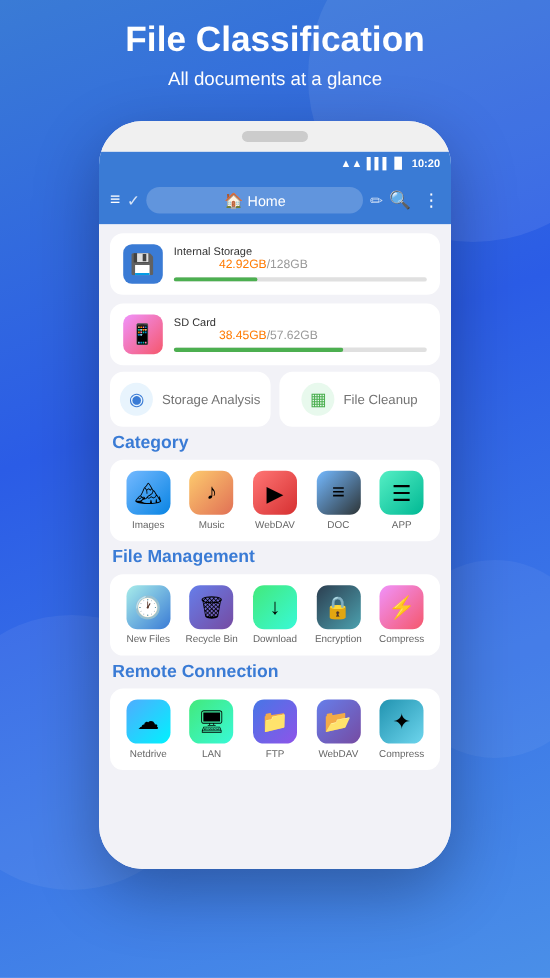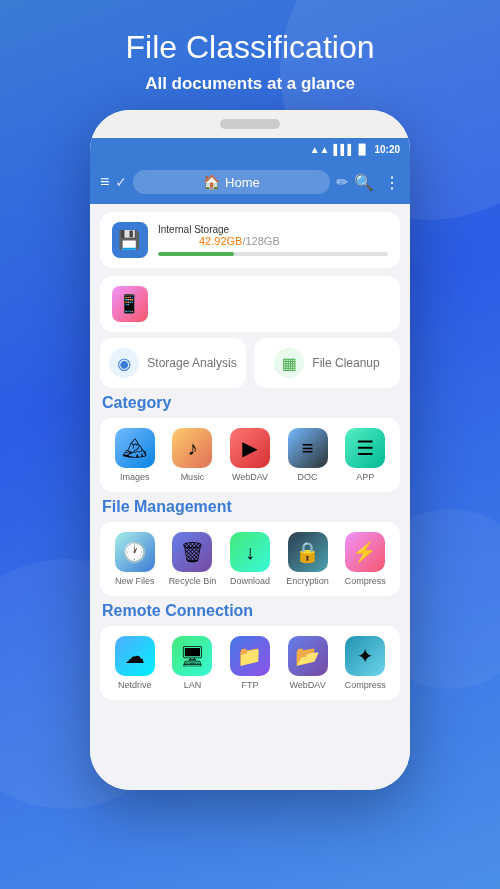--- a/index.html
+++ b/index.html
@@ -32,31 +32,31 @@
       border-radius: 50%;
       background: rgba(255,255,255,0.05);
       bottom: 200px; right: -40px;
     }
 
     
     .page-title {
       text-align: center;
       color: white;
       font-size: 32px;
-      font-weight: 400;
-      padding-top: 28px;
+      font-weight: 700;
+      padding-top: 16px;
       line-height: 1.2;
       position: relative;
       z-index: 10;
     }
     .page-subtitle {
       text-align: center;
       color: white;
       font-size: 17px;
-      font-weight: 700;
+      font-weight: 400;
       margin-top: 8px;
       position: relative;
       z-index: 10;
     }
 
     
     .phone-wrap {
       position: absolute;
       top: 110px;
       left: 50%;
@@ -322,20 +322,27 @@
         <div class="storage-name">Internal Storage</div>
         <div class="storage-size"><span style="color:#ff7a00;font-weight:500">42.92GB</span>/128GB</div>
         <div class="progress-bar">
           <div class="progress-fill" style="width: 33%"></div>
         </div>
       </div>
     </div>
 
     <div class="storage-card">
       <div class="storage-icon sd-icon">📱</div>
+      <div class="storage-info">
+        <div class="storage-name">SD Card</div>
+        <div class="storage-size"><span style="color:#ff7a00;font-weight:500">38.45GB</span>/57.62GB</div>
+        <div class="progress-bar">
+          <div class="progress-fill" style="width: 67%"></div>
+        </div>
+      </div>
     </div>
 
     <div class="quick-actions">
       <div class="quick-btn">
         <div class="quick-btn-icon analysis-icon">◉</div>
         <span class="quick-btn-text">Storage Analysis</span>
       </div>
       <div class="quick-btn">
         <div class="quick-btn-icon cleanup-icon">▦</div>
         <span class="quick-btn-text">File Cleanup</span>

